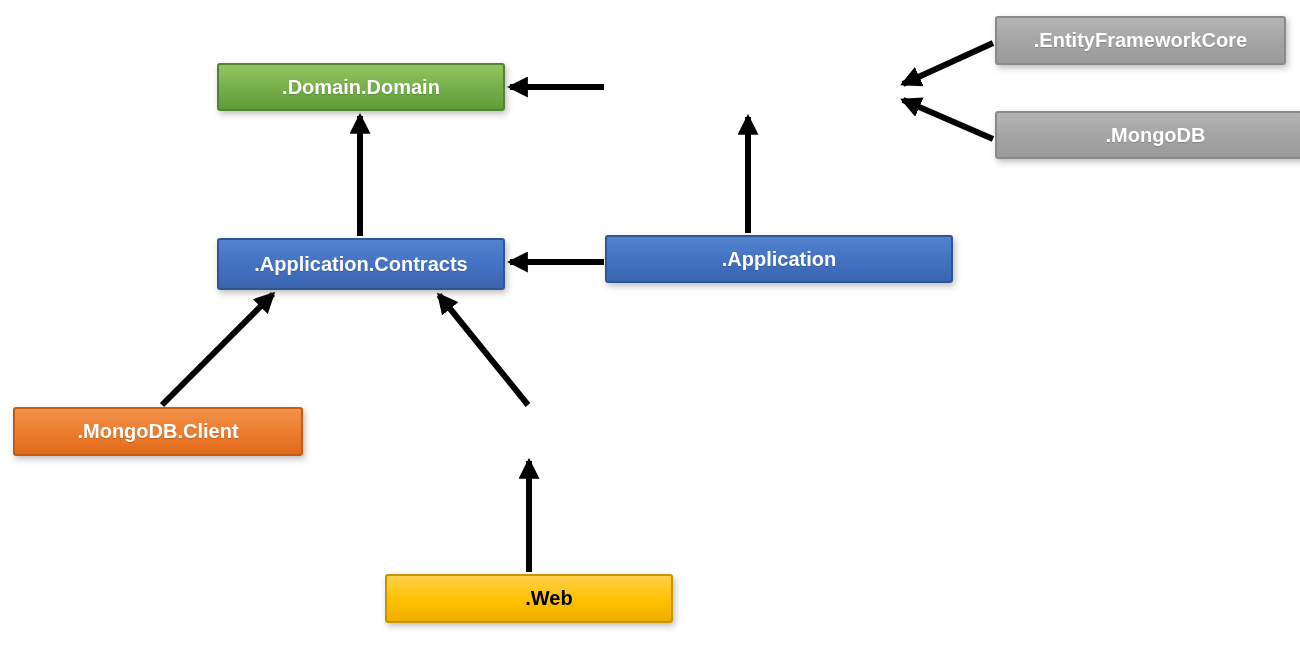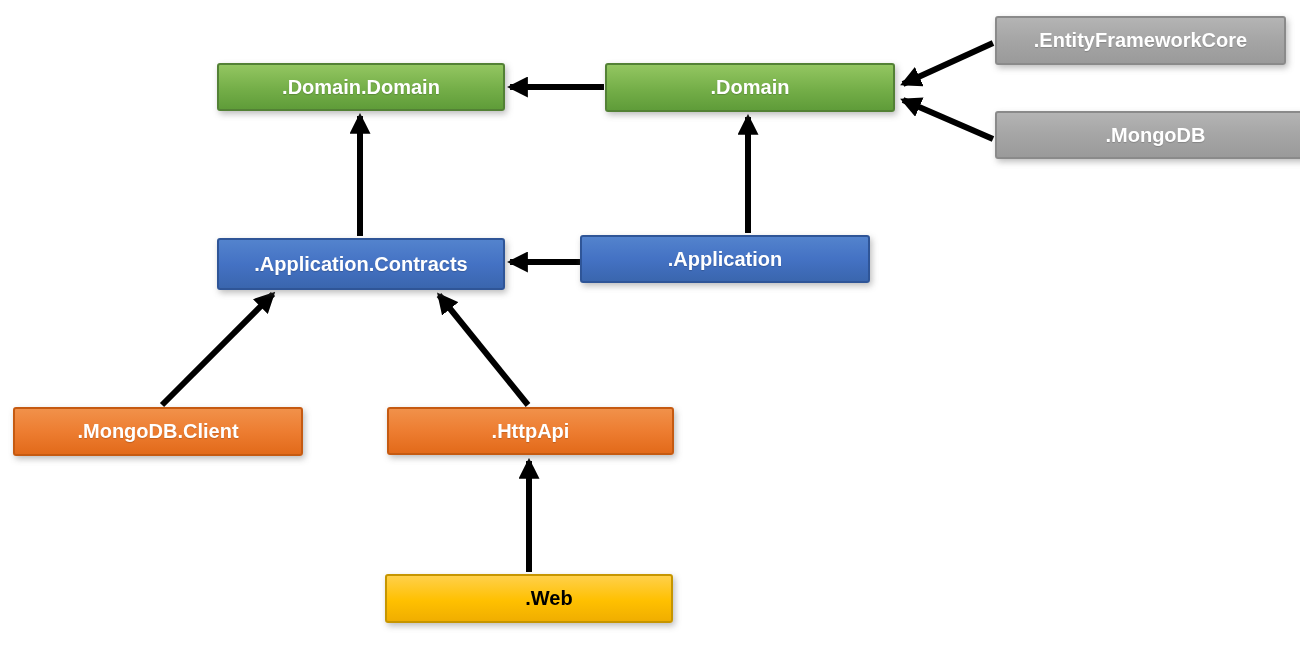--- a/index.html
+++ b/index.html
@@ -85,29 +85,27 @@
     <line class="edge" x1="993" y1="43" x2="903" y2="84" marker-end="url(#ah)"></line>
     <line class="edge" x1="993" y1="139" x2="903" y2="100" marker-end="url(#ah)"></line>
     <line class="edge" x1="604" y1="262" x2="510" y2="262" marker-end="url(#ah)"></line>
     <line class="edge" x1="162" y1="405" x2="273" y2="294" marker-end="url(#ah)"></line>
     <line class="edge" x1="528" y1="405" x2="439" y2="295" marker-end="url(#ah)"></line>
     <line class="edge" x1="529" y1="572" x2="529" y2="461" marker-end="url(#ah)"></line>
   </svg>
 
   <div class="node green" style="left:217px; top:63px;  width:288px; height:48px;">.Domain.Domain</div>
 
-  <div class="node green" style="left:605px; top:63px;  width:290px; height:49px;">.Domain</div>
 
   <div class="node gray" style="left:995px; top:16px;  width:291px; height:49px;">.EntityFrameworkCore</div>
 
   <div class="node gray" style="left:995px; top:111px; width:321px; height:48px;">.MongoDB</div>
 
   <div class="node blue" style="left:217px; top:238px; width:288px; height:52px;">.Application.Contracts</div>
 
-  <div class="node blue" style="left:580px; top:235px; width:290px; height:48px;">.Application</div>
+  <div class="node blue" style="left:605px; top:235px; width:348px; height:48px;">.Application</div>
 
   <div class="node orange" style="left:13px;  top:407px; width:290px; height:49px;">.MongoDB.Client</div>
 
-  <div class="node orange" style="left:387px; top:407px; width:287px; height:48px;">.HttpApi</div>
 
   <div class="node gold" style="left:385px; top:574px; width:288px; height:49px;">.Web</div>
 
 </div>
 
 </body></html>

